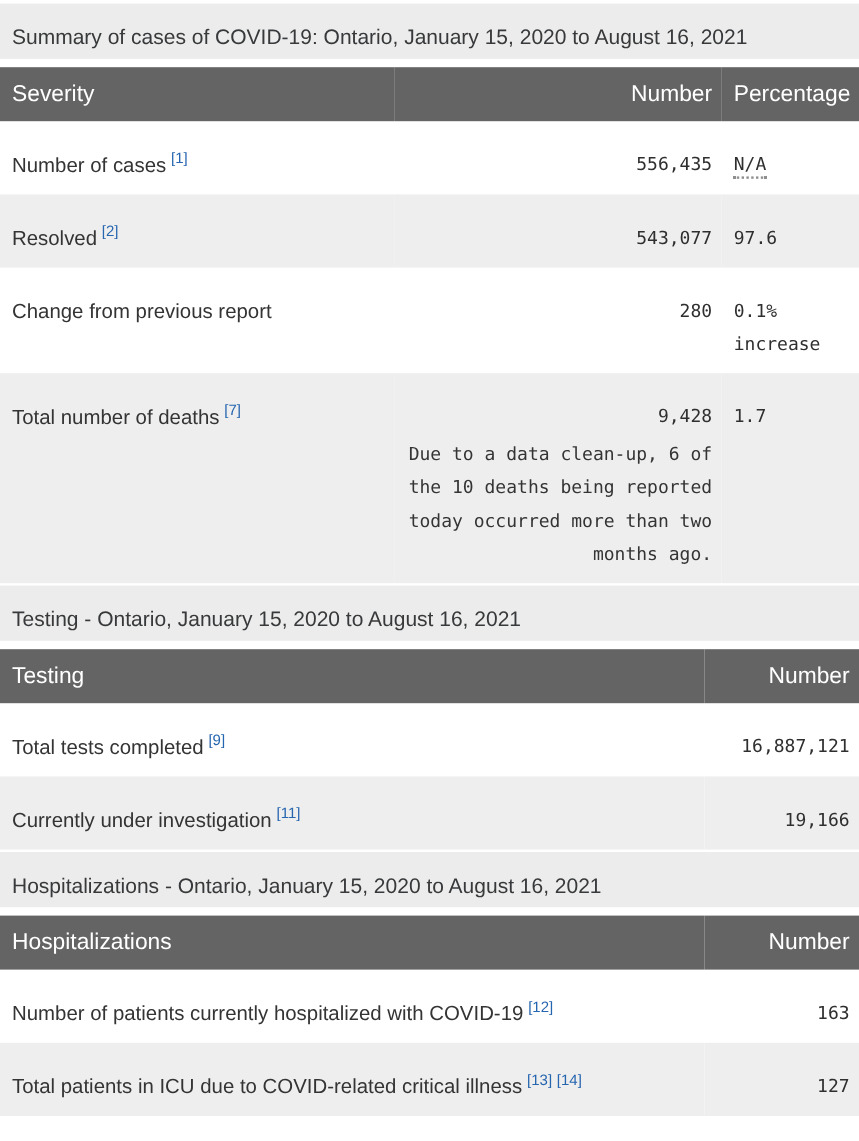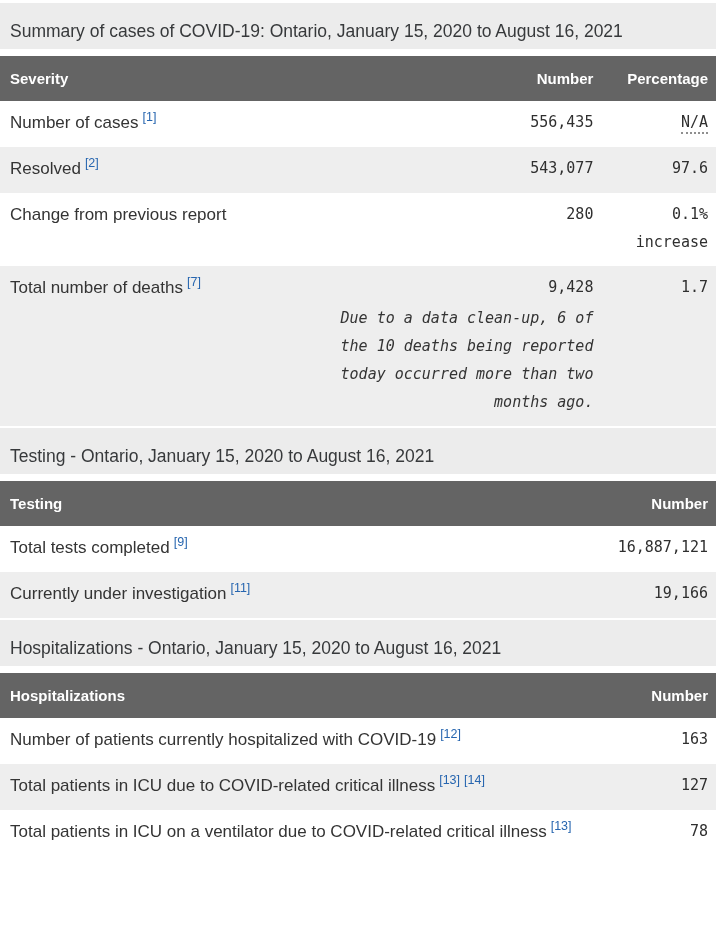--- a/index.html
+++ b/index.html
@@ -23,32 +23,32 @@
   }
   table {
     width: 100%;
     border-collapse: collapse;
     table-layout: fixed;
     margin: 0 0 2px 0;
   }
   thead th {
     background: #646464;
     color: #ffffff;
-    font-size: 15px;
-    font-weight: 700;
+    font-size: 19px;
+    font-weight: 400;
     line-height: 19px;
     padding: 13px 8px 13px 10px;
     text-align: left;
     vertical-align: middle;
   }
   thead th.num-col {
     text-align: right;
   }
   tbody td {
-    padding: 7px 8px 10px 10px;
+    padding: 22px 8px 10px 10px;
     vertical-align: top;
     color: #343434;
   }
   tbody tr:nth-child(even) {
     background: #eeeeee;
   }
   td.label-cell {
     font-size: 17px;
     line-height: 29px;
   }
@@ -56,33 +56,32 @@
     font-family: "DejaVu Sans Mono", monospace;
     font-size: 15px;
     line-height: 29px;
     text-align: right;
     color: #2f2f2f;
   }
   td.pct-cell {
     font-family: "DejaVu Sans Mono", monospace;
     font-size: 15px;
     line-height: 28px;
-    text-align: right;
+    text-align: left;
     color: #2f2f2f;
   }
   .cell-note {
     font-family: "DejaVu Sans Mono", monospace;
     font-size: 15px;
     line-height: 28px;
     text-align: right;
     max-width: 256px;
     margin-left: auto;
     margin-top: 2px;
     color: #343434;
-    font-style: italic;
   }
   sup.footnote {
     font-size: 12.5px;
     line-height: 0;
     vertical-align: super;
     margin-left: 4px;
   }
   sup.footnote a {
     color: #2665af;
     text-decoration: none;

